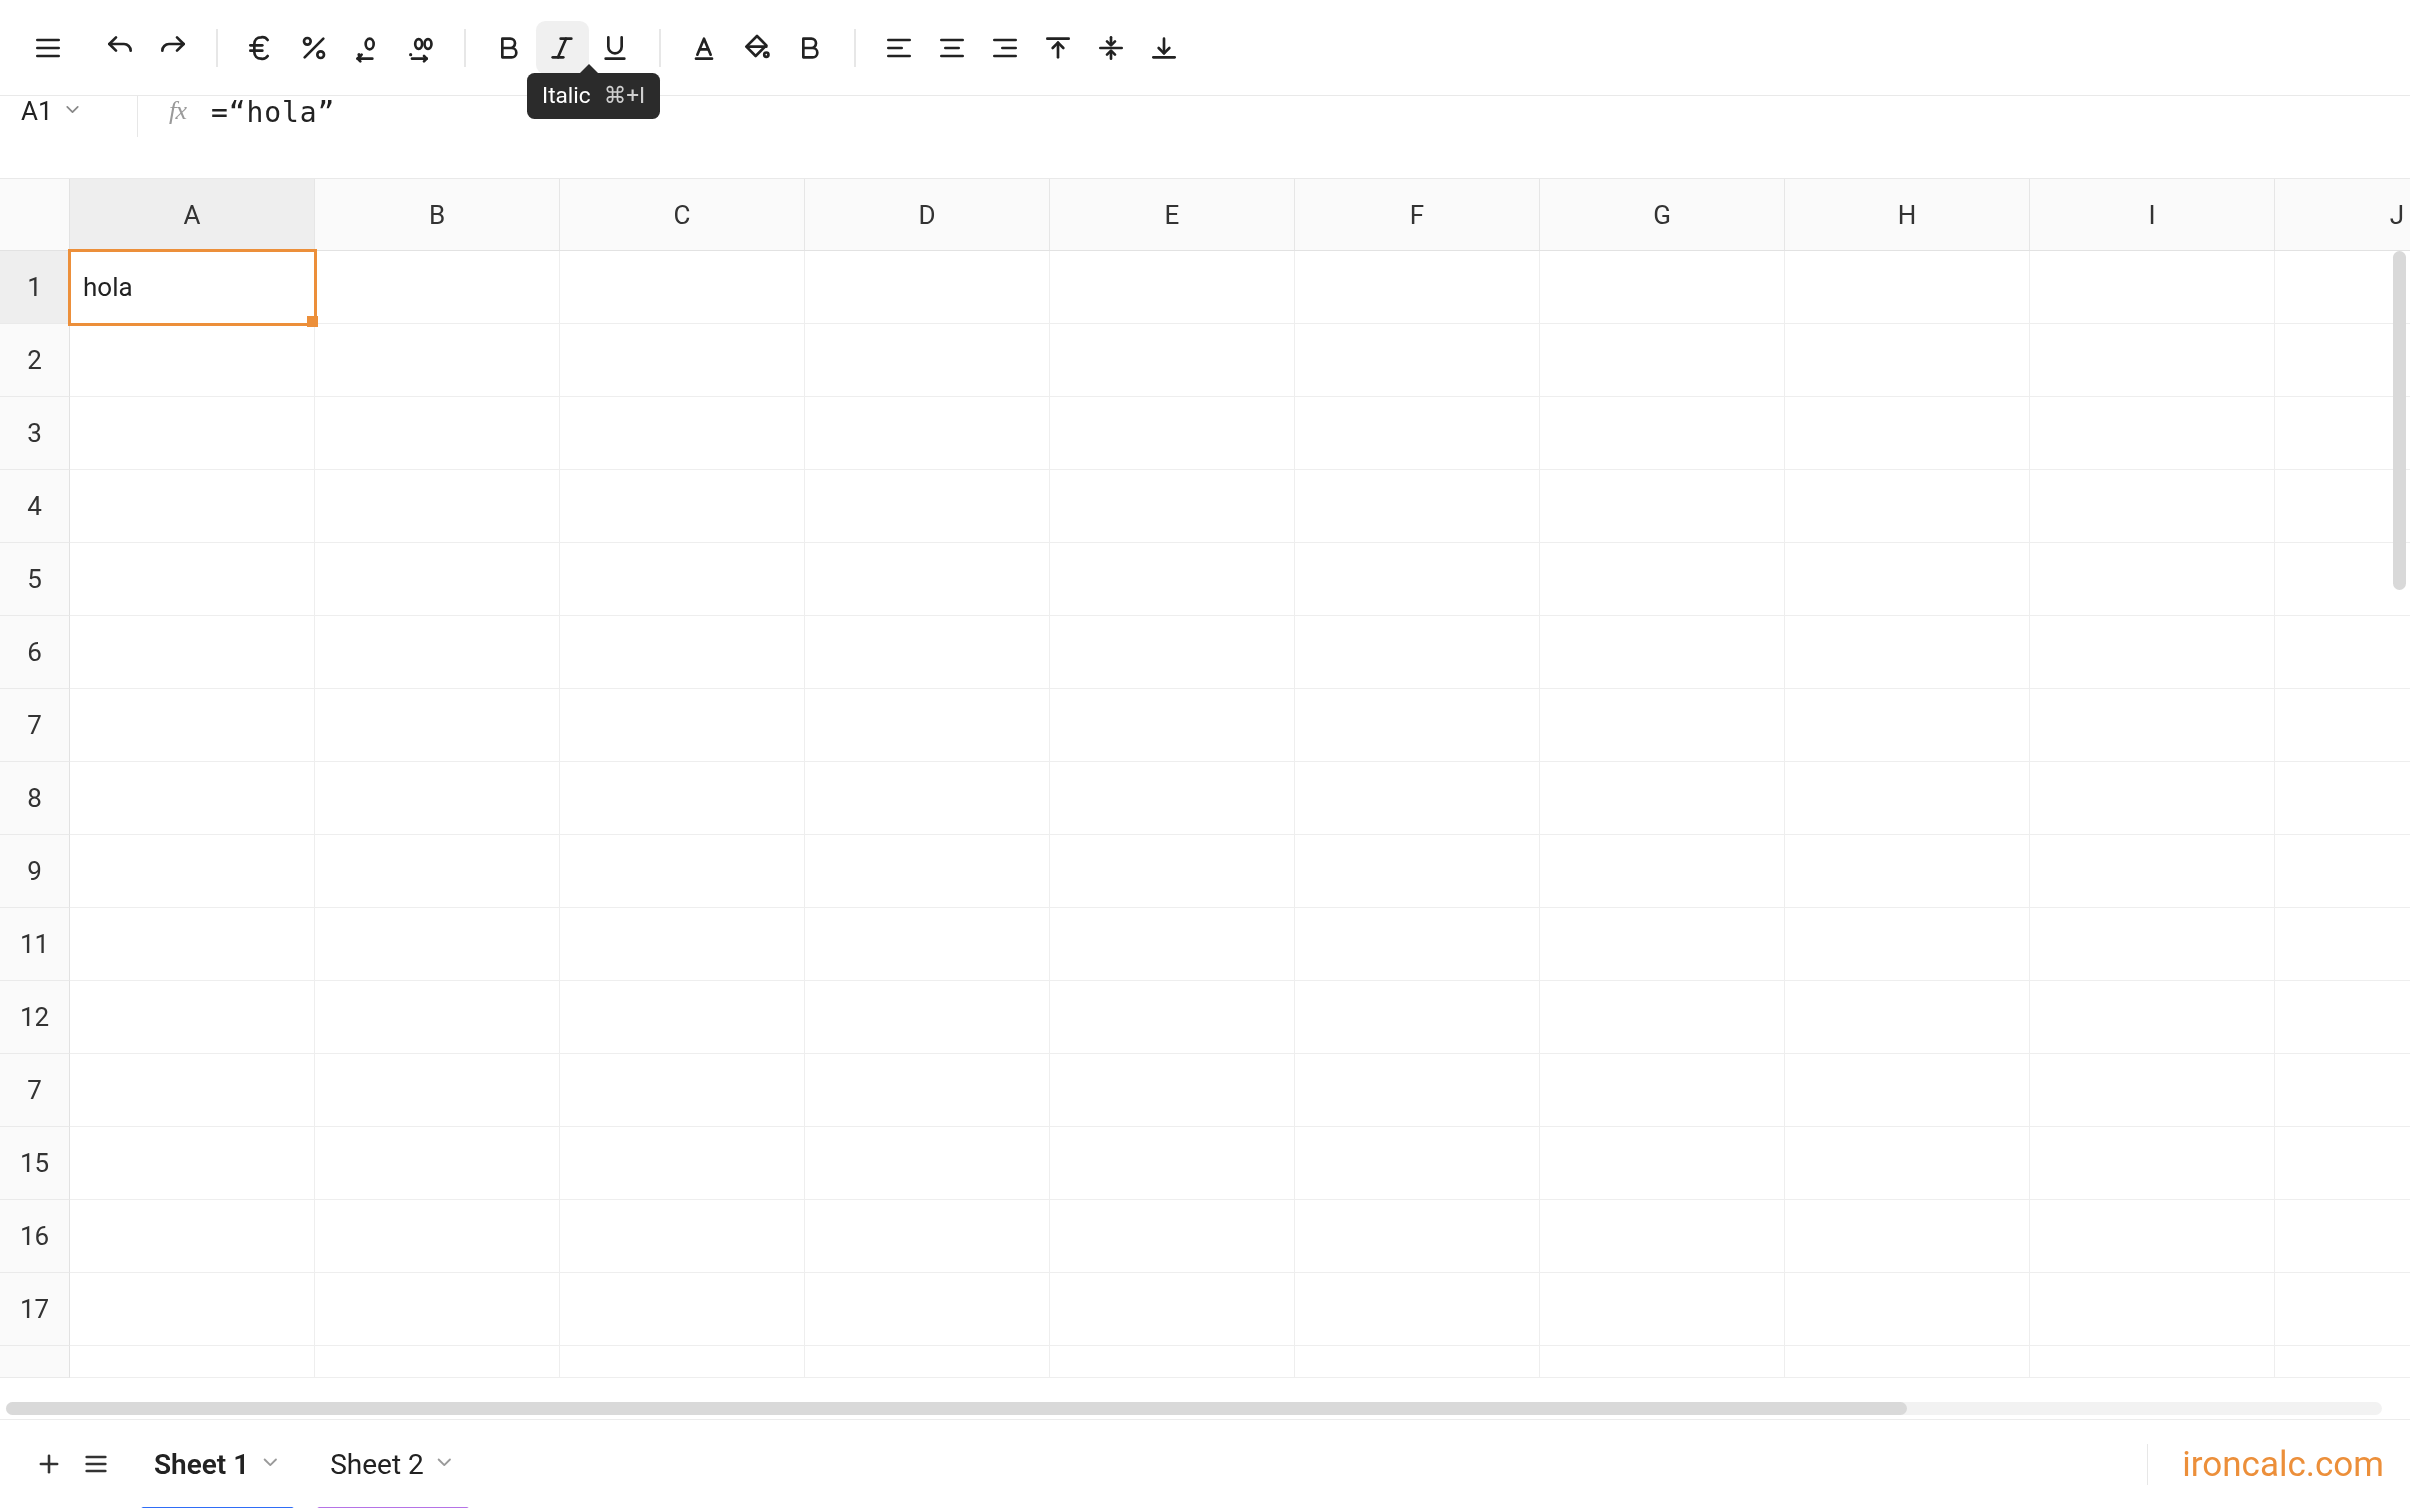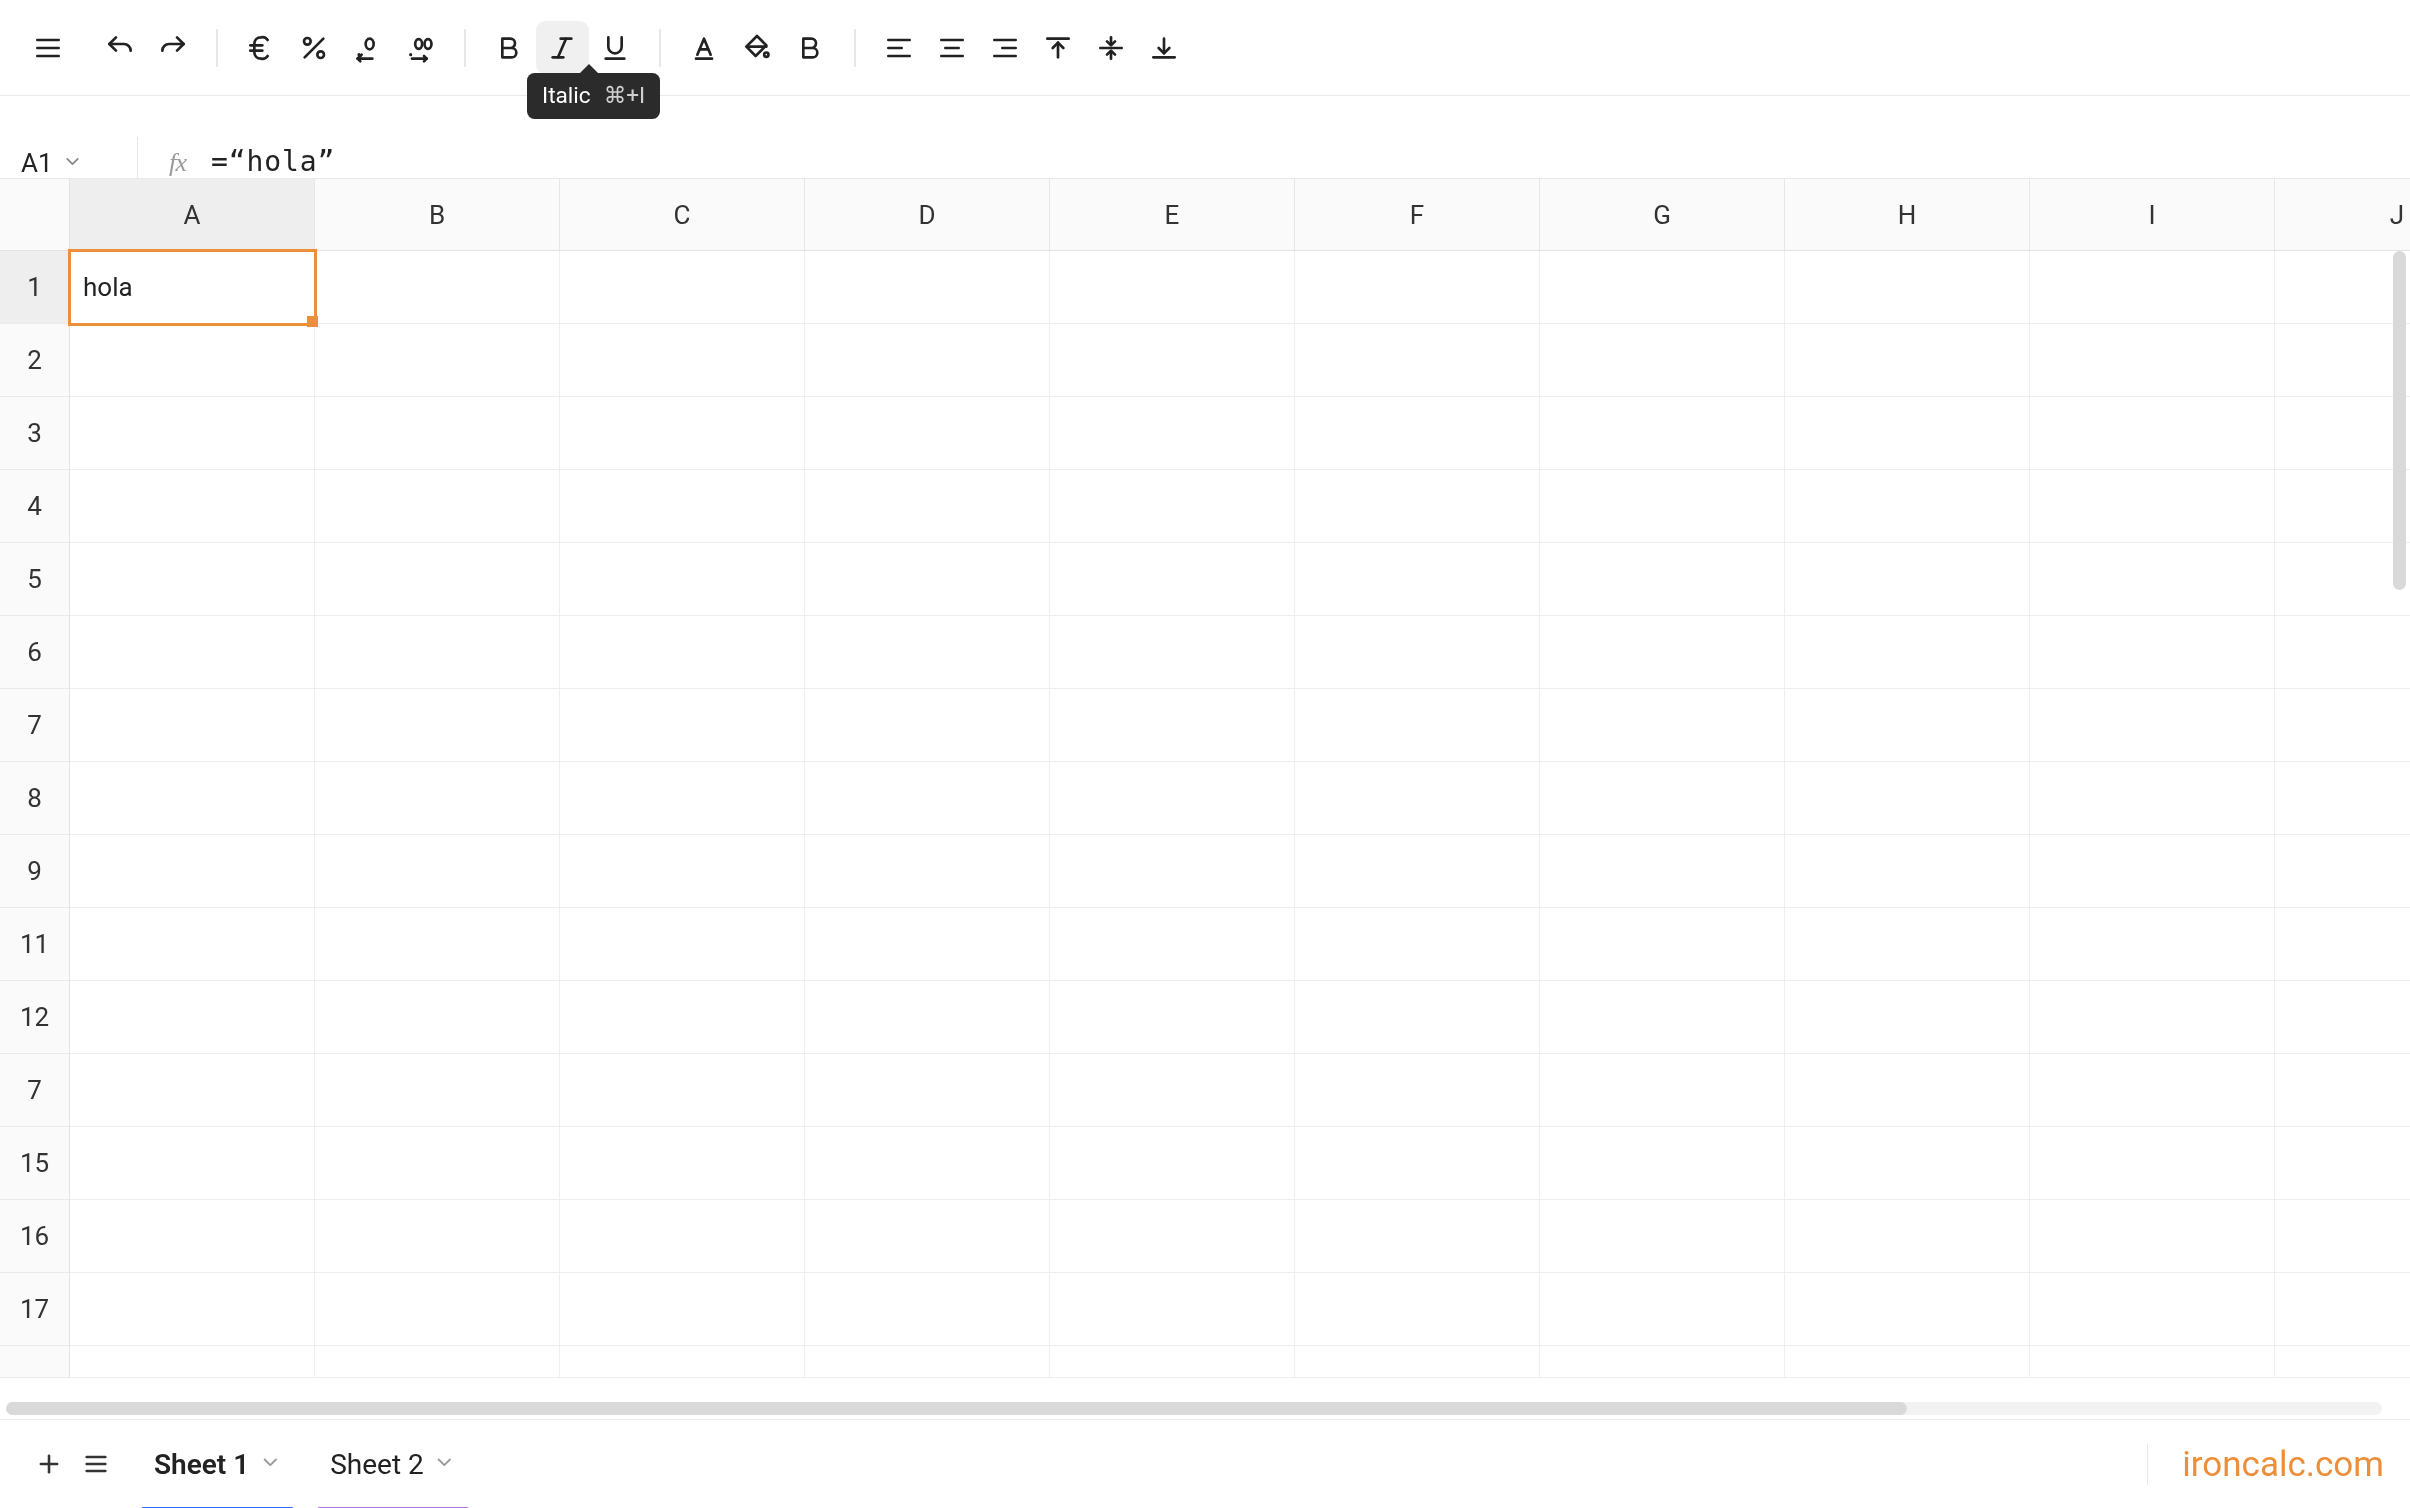--- a/index.html
+++ b/index.html
@@ -55,21 +55,21 @@
     border-left: 9.4px solid transparent;
     border-right: 9.4px solid transparent;
     border-bottom: 9.4px solid #2b2b2b;
   }
   .tooltip .shortcut { color: #cfcfcf; }
 
   
   .formula-bar {
     height: 83px;
     display: flex;
-    align-items: flex-end;
+    align-items: flex-start;
     border-bottom: 1.9px solid #e9e9e9;
     padding: 0 21px;
     gap: 8px;
   }
   .cell-ref {
     display: flex; align-items: center; gap: 9.4px;
     width: 85px;
     font-size: 26px;
     color: #222;
   }

